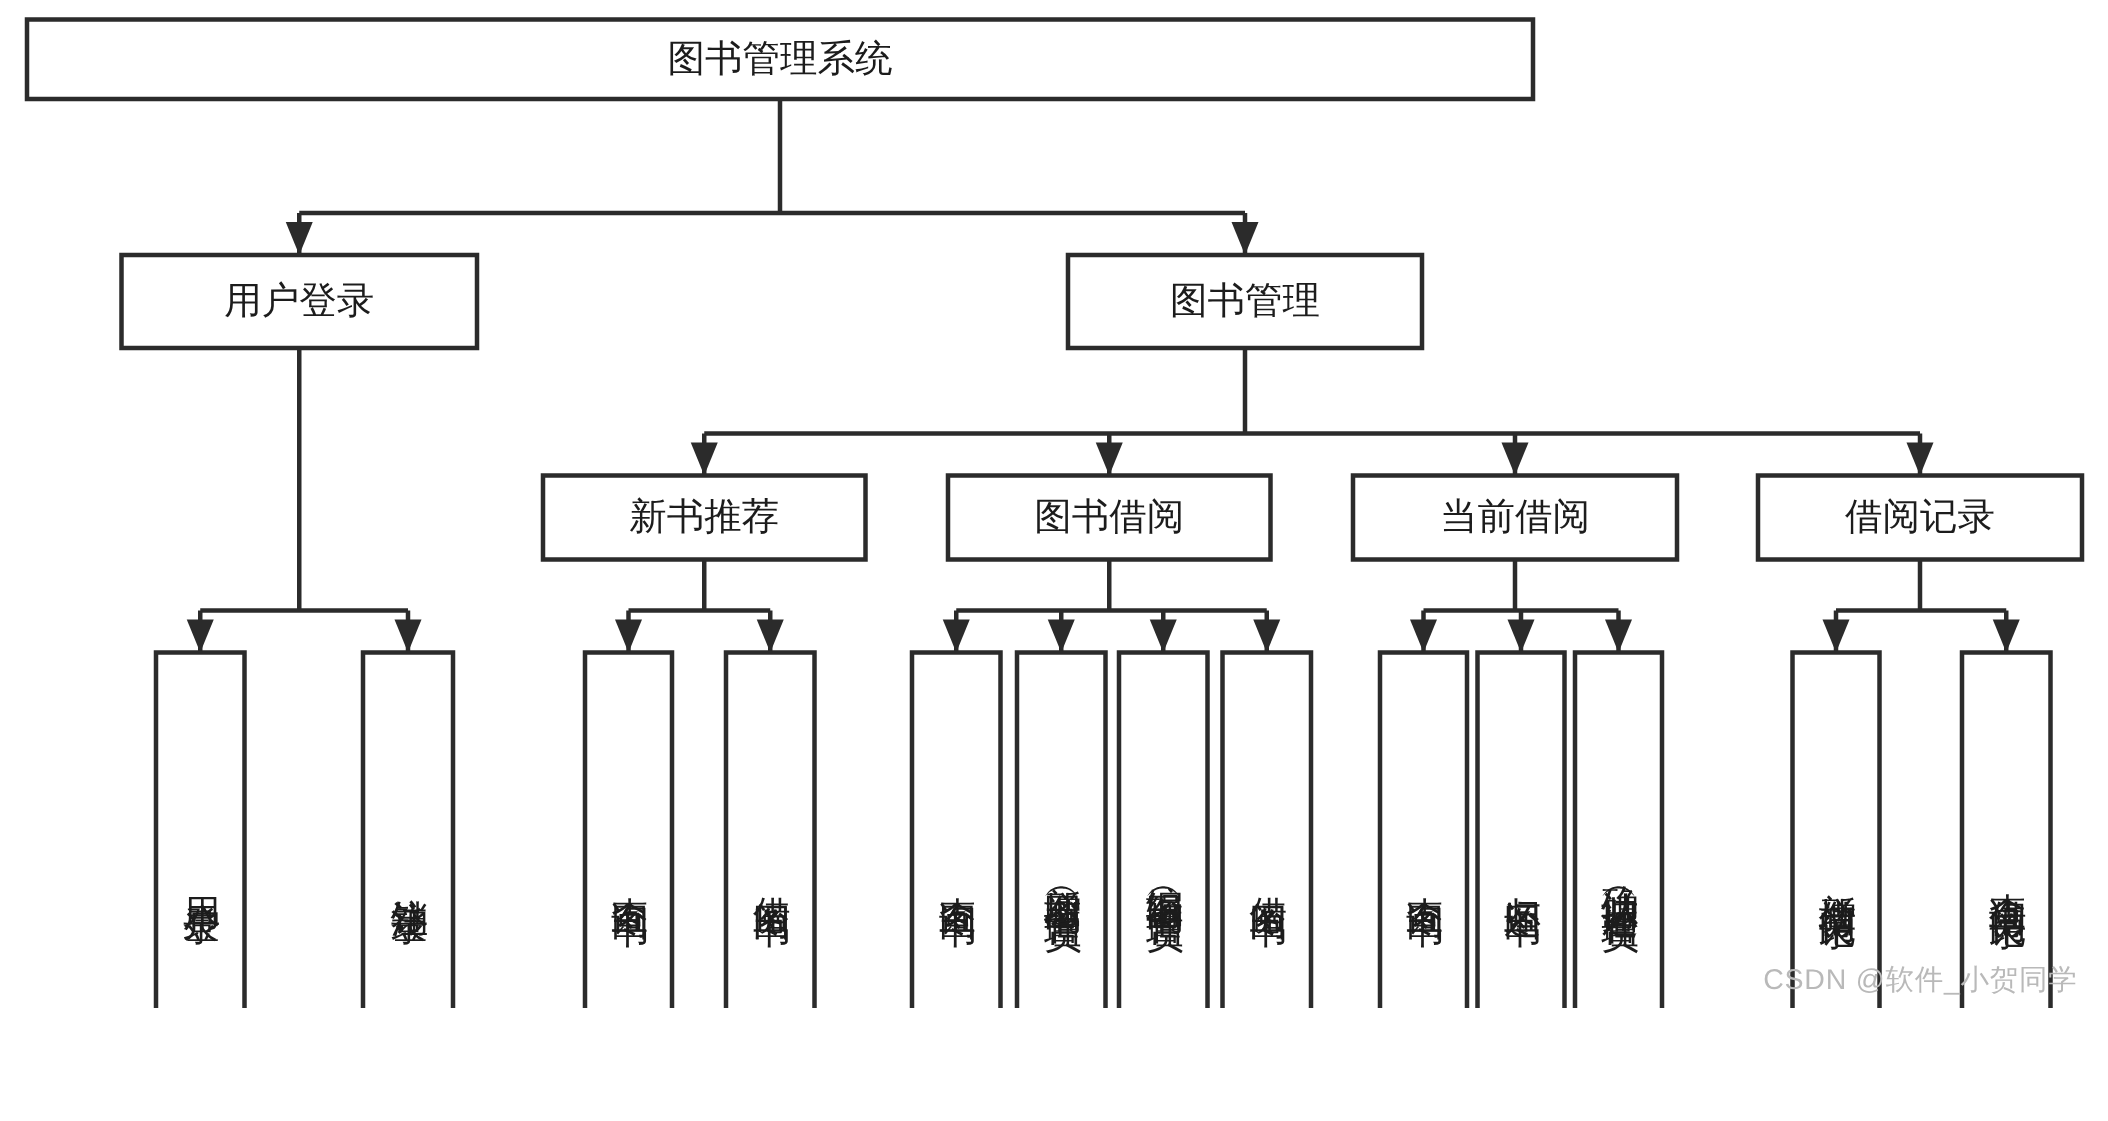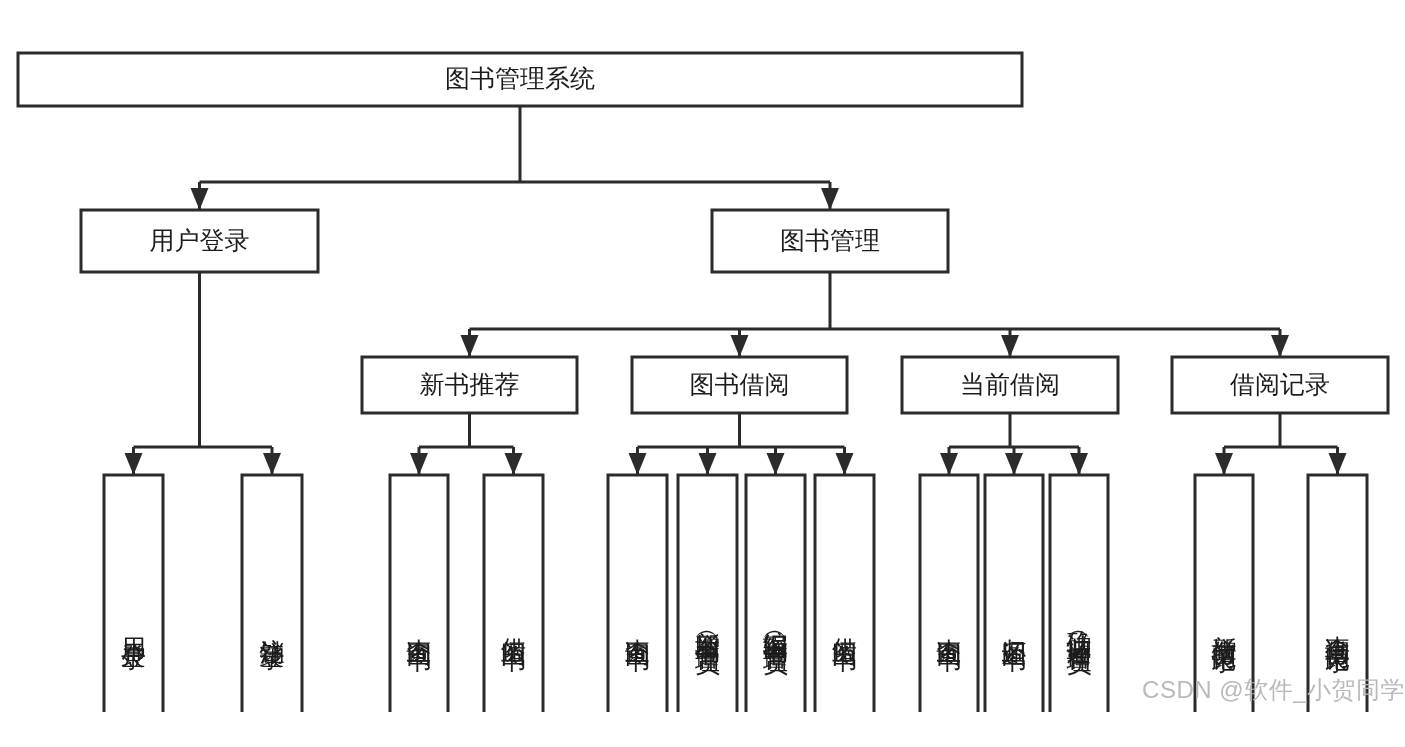--- a/index.html
+++ b/index.html
@@ -10,21 +10,20 @@
   }
   body {
     font-family: "Liberation Sans", "DejaVu Sans", sans-serif;
   }
   #diagram-root {
     position: relative;
     width: 1405px;
     height: 672px;
     background: #ffffff;
     overflow: hidden;
-    margin-top: 40px;
   }
   svg.diagram-canvas {
     position: absolute;
     left: 0;
     top: 0;
     width: 1405px;
     height: 747px;
   }
   .node-rect {
     fill: #ffffff;
@@ -58,24 +57,24 @@
     font-family: "Liberation Sans", "DejaVu Sans", sans-serif;
     font-size: 25px;
     line-height: 1.08;
     letter-spacing: 3px;
     color: #1c1c1c;
     white-space: nowrap;
     pointer-events: none;
   }
   .watermark {
     position: absolute;
-    right: 0;
+    right: 20px;
     bottom: 6px;
     font-family: "Liberation Sans", "DejaVu Sans", sans-serif;
-    font-size: 24px;
+    font-size: 19px;
     color: #b9b9b9;
     letter-spacing: 0.5px;
     white-space: nowrap;
   }
 </style>
 </head>
 <body>
 
 <div id="diagram-root">
   <svg class="diagram-canvas" viewBox="0 0 1405 747">

